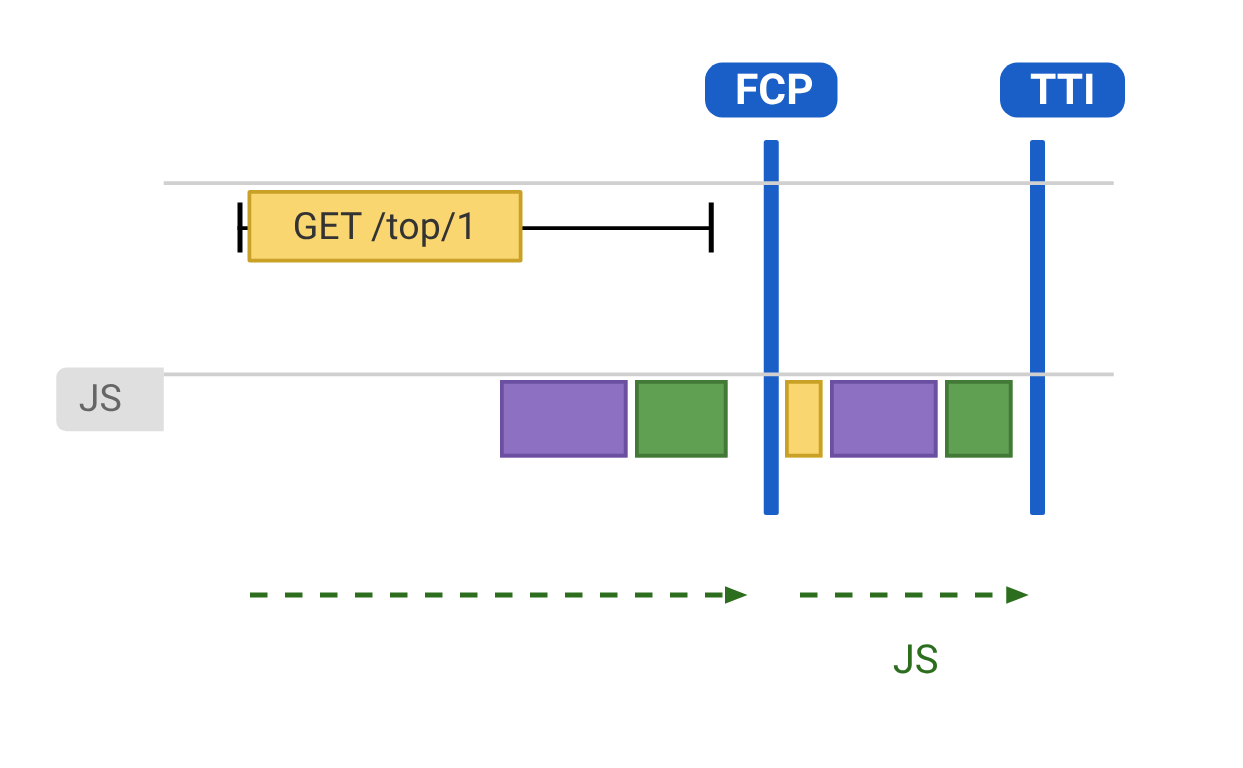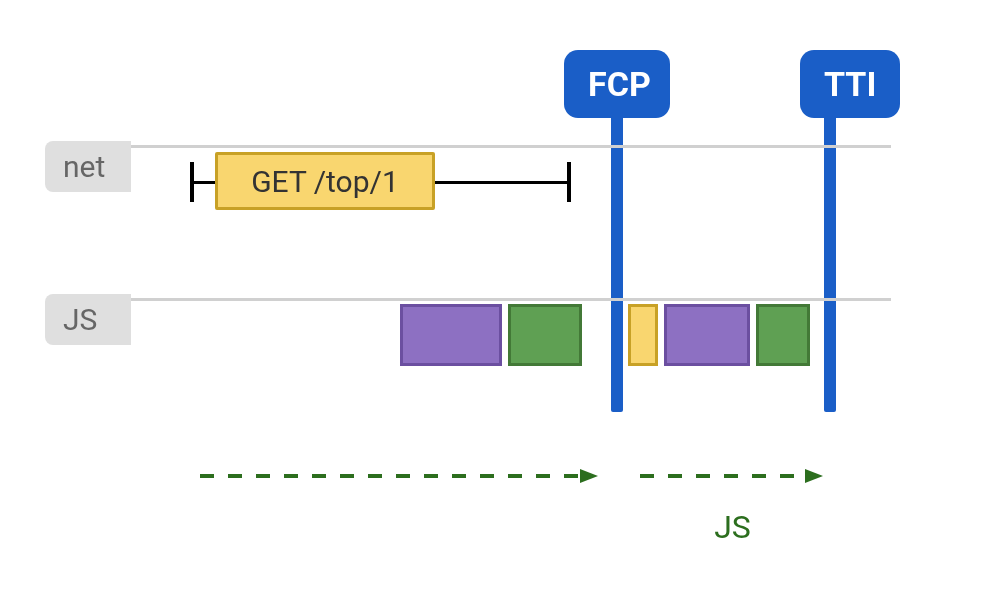--- a/index.html
+++ b/index.html
@@ -16,21 +16,21 @@
       top: 0;
       width: 994px;
       height: 614px;
     }
     .marker-badge {
       position: absolute;
       background: #1a5ec7;
       color: #fff;
       font-weight: 700;
       font-size: 34px;
-      padding: 14px 24px;
+      padding: 2px 24px;
       border-radius: 14px;
       text-align: center;
     }
     .marker-line {
       position: absolute;
       width: 12px;
       background: #1a5ec7;
       border-radius: 2px;
     }
     .lane-label {
@@ -91,27 +91,26 @@
 <body>
 
 <div class="diagram">
 
   <div class="marker-badge" style="left:564px; top:50px; width:106px;">FCP</div>
   <div class="marker-line" style="left:611px; top:112px; height:300px;"></div>
 
   <div class="marker-badge" style="left:800px; top:50px; width:100px;">TTI</div>
   <div class="marker-line" style="left:824px; top:112px; height:300px;"></div>
 
-  <div class="lane-label" style="left:45px; top:141px; width:86px;">net</div>
   <div class="lane-line" style="left:131px; top:145px; width:760px;"></div>
 
   <div class="bracket-cap" style="left:190px; top:162px;"></div>
   <div class="bracket-line" style="left:190px; top:181px; width:380px;"></div>
   <div class="bracket-cap" style="left:567px; top:162px;"></div>
-  <div class="get-box" style="left:215px; top:152px; width:220px; height:58px;">
+  <div class="get-box" style="left:198px; top:152px; width:220px; height:58px;">
     <span>GET /top/1</span>
   </div>
 
   <div class="lane-label" style="left:45px; top:294px; width:86px;">JS</div>
   <div class="lane-line" style="left:131px; top:298px; width:760px;"></div>
 
   <div class="js-block purple" style="left:400px; top:304px; width:102px;"></div>
   <div class="js-block green" style="left:508px; top:304px; width:74px;"></div>
   <div class="js-block yellow" style="left:628px; top:304px; width:30px;"></div>
   <div class="js-block purple" style="left:664px; top:304px; width:86px;"></div>

